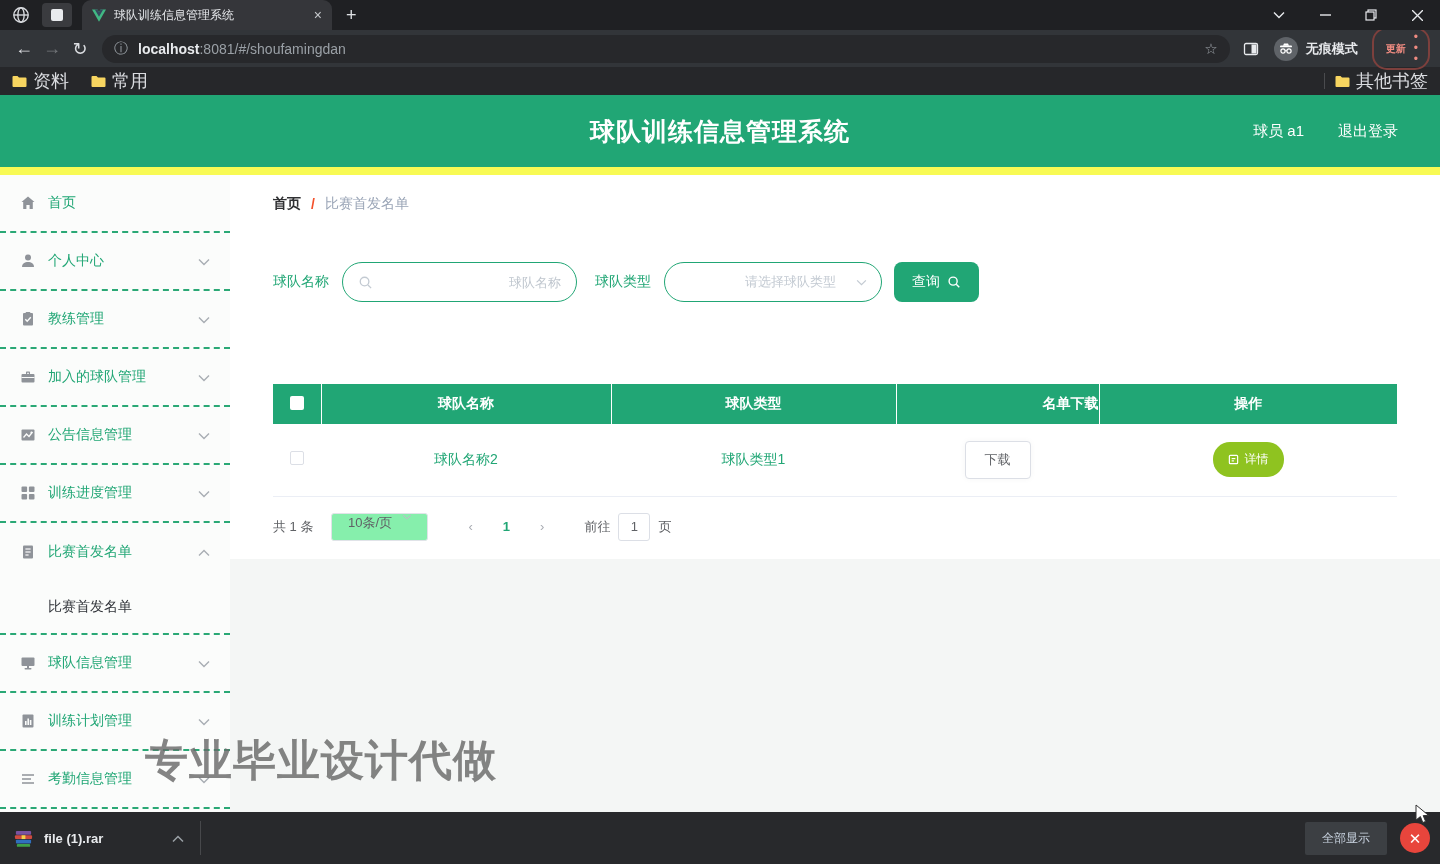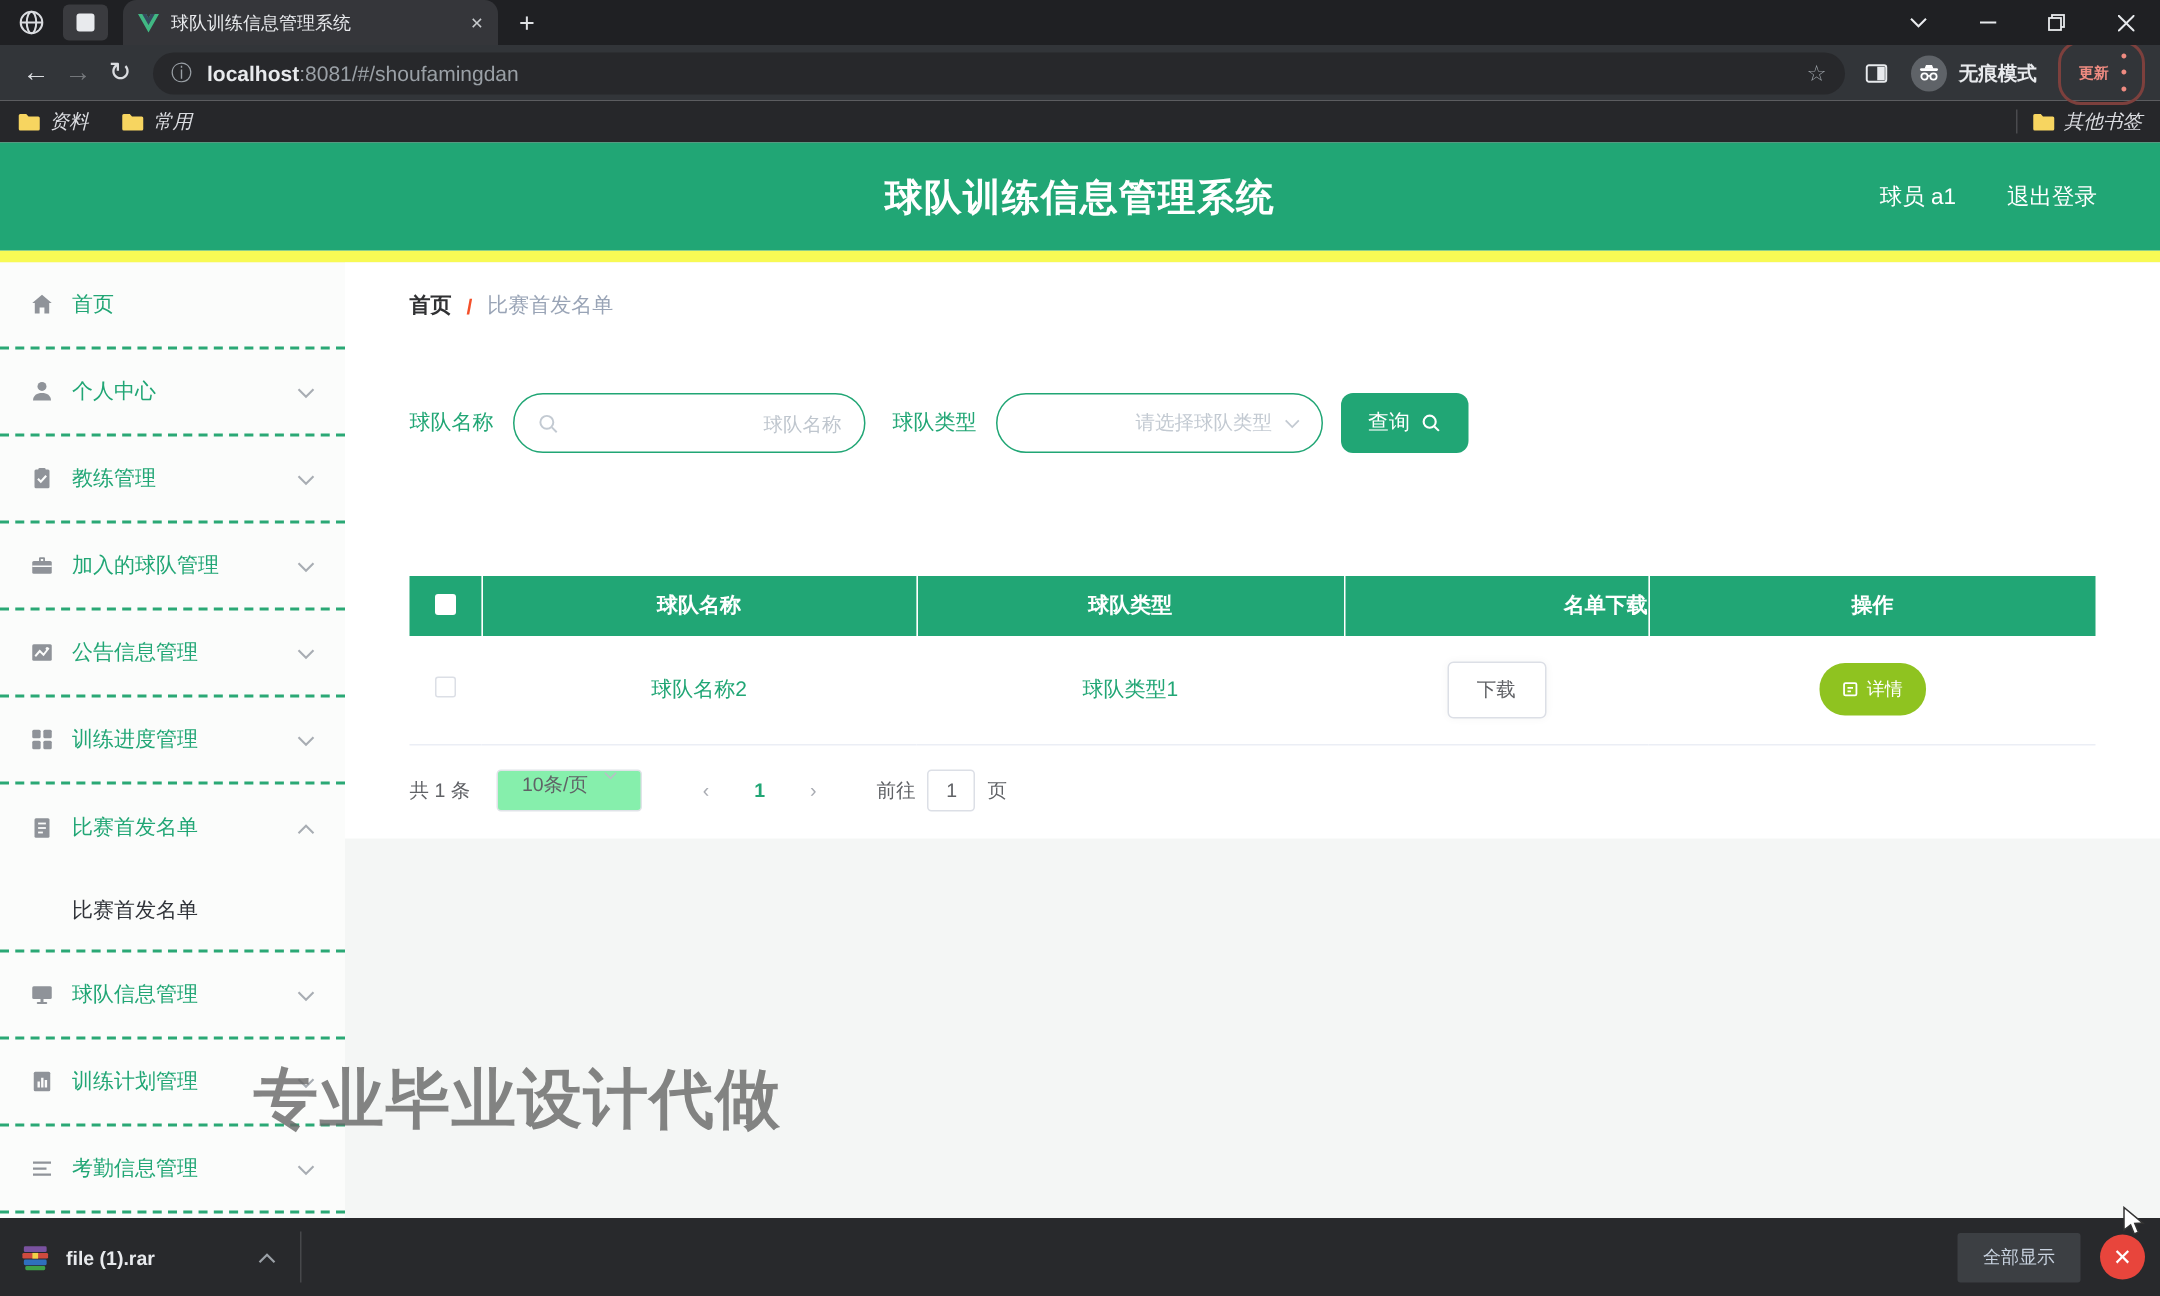--- a/index.html
+++ b/index.html
@@ -34,21 +34,21 @@
   .incog { display:flex; align-items:center; gap:8px; margin:0 10px; }
   .incog-circle { width:24px; height:24px; border-radius:50%; background:#5f6368;
     display:flex; align-items:center; justify-content:center; }
   .incog-label { color:#e8eaed; font-size:13px; font-weight:600; }
   .updatepill { display:flex; align-items:center; gap:8px; border:2px solid #7d403d; border-radius:15px;
     padding:3px 10px 3px 12px; margin-left:4px; }
   .updatepill .txt { color:#ef8b81; font-size:10px; font-weight:600; }
   .updatepill .dots { color:#ef8b81; font-size:12px; letter-spacing:0; line-height:.9; text-align:center; }
 
   .bookmarksbar { height:28px; background:#26272a; display:flex; align-items:center; padding:0 12px;
-    color:#dadce0; font-size:13px;font-style:italic; }
+    color:#dadce0; font-size:18px; }
   .bm { display:flex; align-items:center; gap:6px; margin-right:22px; }
   .bm-right { margin-left:auto; display:flex; align-items:center; gap:10px; }
   .bm-div { width:1px; height:16px; background:#4a4b4e; }
 
   
   .appheader { height:72px; background:#21a675; position:relative; display:flex; align-items:center; }
   .apptitle { position:absolute; left:0; right:0; text-align:center; color:#fff; font-size:25px;
     font-weight:bold; letter-spacing:1px; }
   .header-right { position:absolute; right:42px; display:flex; gap:34px; color:#fff; font-size:15px; }
   .yellowstrip { height:8px; background:#f8fa54; }
@@ -73,21 +73,21 @@
   .panel { background:#fff; padding:30px 43px 18px 43px; }
 
   .searchrow { display:flex; align-items:center; }
   .s-label { color:#21a675; font-size:14px; margin-right:13px; white-space:nowrap; }
   .pill-input { width:235px; height:40px; border:1px solid #21a675; border-radius:20px;
     display:flex; align-items:center; padding:0 15px; margin-right:18px; background:#fff; }
   .pill-input input { border:none; outline:none; flex:1; min-width:0; font-size:13px; text-align:right;
     color:#606266; font-family:inherit; background:transparent; }
   .pill-input input::placeholder { color:#bfc6ce; }
   .pill-select { width:218px; height:40px; border:1px solid #21a675; border-radius:20px;
-    display:flex; align-items:center; justify-content:flex-end; gap:8px; padding:0 14px;
+    display:flex; align-items:center; justify-content:flex-end; gap:20px; padding:0 14px;
     margin-right:12px; background:#fff; }
   .pill-select .ph { color:#c3cad2; font-size:13px; }
   .btn-query { height:40px; padding:0 18px; background:#21a675; border:none; border-radius:8px;
     color:#fff; font-size:14px; display:flex; align-items:center; gap:7px; cursor:pointer; font-family:inherit; }
 
   .tbl { width:100%; border-collapse:collapse; margin-top:82px; }
   .tbl th { background:#21a675; color:#fff; font-size:14px; font-weight:bold; height:40px;
     border-right:1px solid #ffffff; }
   .tbl th:last-child { border-right:none; }
   .tbl td { height:72px; text-align:center; font-size:14px; color:#21a675; border-bottom:1px solid #ebeef5; }
@@ -104,22 +104,22 @@
   .pager .total { margin-right:18px; }
   .size-sel { width:97px; height:28px; background:#86efac; border:1px solid #e0e3e8; border-radius:3px;
     display:flex; align-items:flex-start; justify-content:center; gap:10px; color:#606266; margin-right:24px; }
   .pg-arrow { color:#a8abb2; font-size:13px; padding:0 16px; }
   .pg-num { color:#21a675; font-weight:bold; padding:0 14px; }
   .goto { margin-left:24px; display:flex; align-items:center; gap:8px; }
   .goto input { width:32px; height:28px; border:1px solid #dcdfe6; border-radius:3px; text-align:center;
     font-size:13px; color:#606266; outline:none; font-family:inherit; }
 
   
-  .watermark { position:absolute; left:145px; top:704px; z-index:40; font-size:43px; font-weight:bold;
-    color:rgba(105,105,105,.82); letter-spacing:1px; white-space:nowrap; pointer-events:none;margin-left:24px; }
+  .watermark { position:absolute; left:145px; top:732px; z-index:40; font-size:43px; font-weight:bold;
+    color:rgba(105,105,105,.82); letter-spacing:1px; white-space:nowrap; pointer-events:none; }
 
   
   .dlbar { height:52px; background:#28292c; display:flex; align-items:center; padding:0 14px; position:relative; }
   .dl-item { display:flex; align-items:center; gap:11px; color:#e8eaed; font-size:13px; font-weight:600; }
   .dl-chev { color:#9aa0a6; margin-left:58px; }
   .dl-div { width:1px; height:34px; background:#47484b; margin-left:16px; }
   .btn-showall { margin-left:auto; background:#3c3f43; border:none; border-radius:2px; color:#c9d3e0;
     font-size:12px; padding:8px 17px; cursor:pointer; font-family:inherit; }
   .btn-closebar { width:30px; height:30px; border-radius:50%; background:#e8453c; border:none;
     color:#fff; font-size:15px; line-height:1; margin-left:13px; margin-right:-4px; cursor:pointer;

